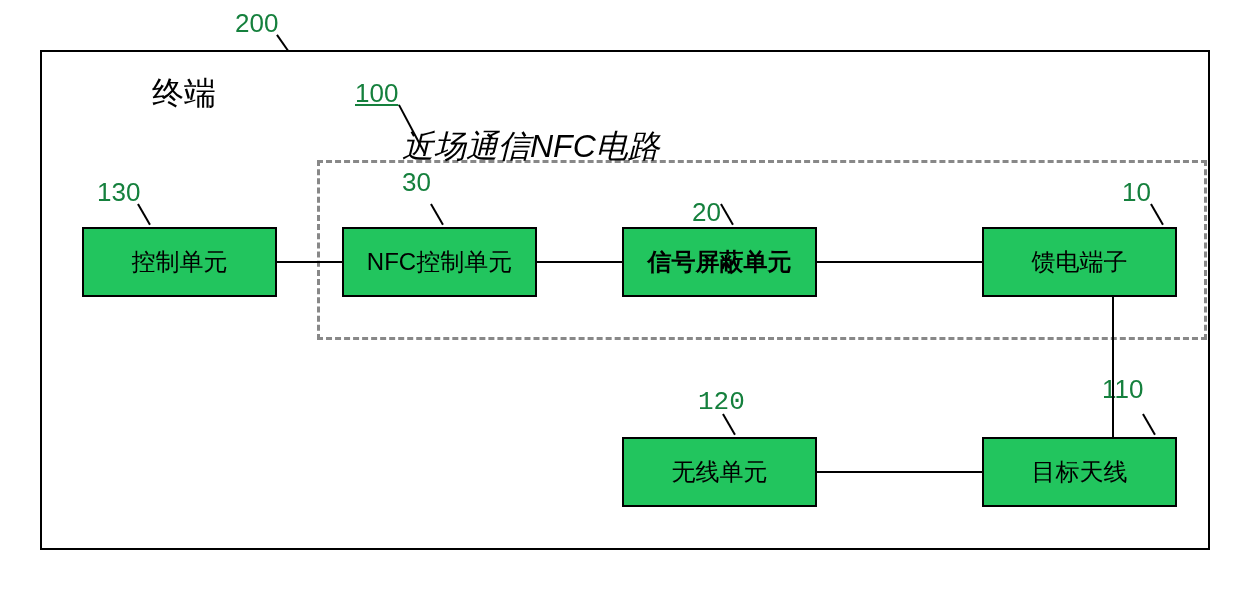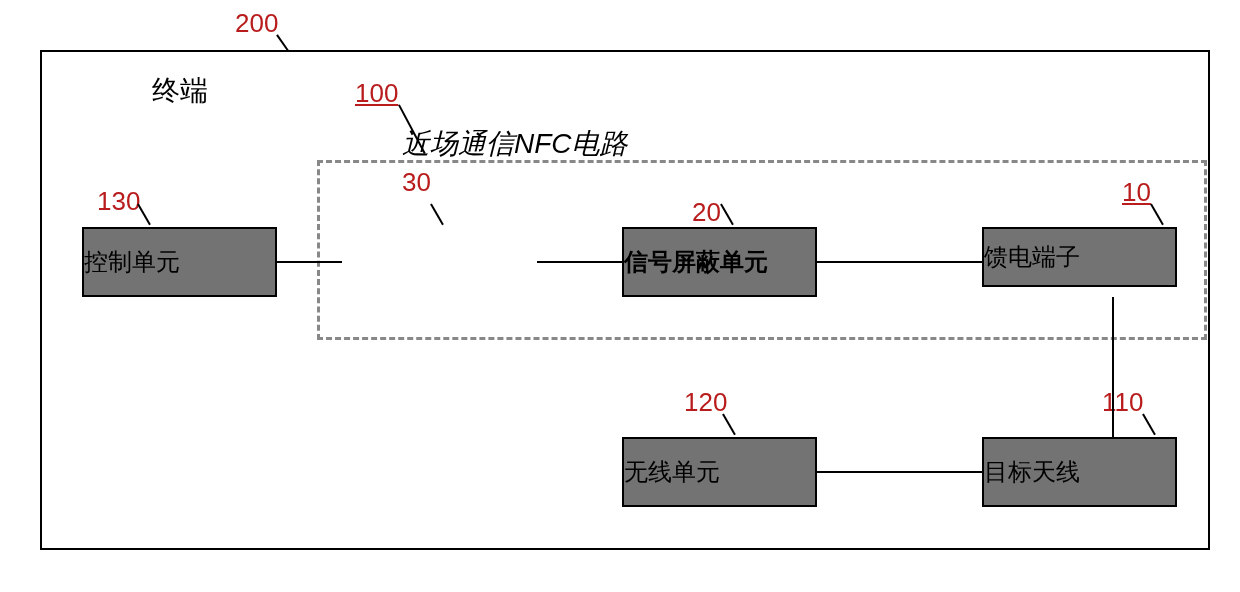--- a/index.html
+++ b/index.html
@@ -26,35 +26,36 @@
       position: absolute;
       left: 275px;
       top: 108px;
       width: 890px;
       height: 180px;
       border: 3px dashed #888;
     }
     .block {
       position: absolute;
       border: 2px solid #000;
-      background: #737373;
+      background: #22c55e;
       display: flex;
       align-items: center;
+      justify-content: center;
       font-size: 24px;
       text-align: center;
     }
     .label {
       position: absolute;
-      font-size: 28px;
+      font-size: 32px;
       color: #000;
     }
     .ref-label {
       position: absolute;
       font-size: 26px;
-      color: #b91c1c;
+      color: #15803d;
     }
     .connector-h {
       position: absolute;
       height: 2px;
       background: #000;
     }
     .connector-v {
       position: absolute;
       width: 2px;
       background: #000;
@@ -74,44 +75,47 @@
   <div class="label" style="left:110px; top:20px;">终端</div>
 
   <div class="dashed-container"></div>
 
   <div class="label" style="left:360px; top:73px;font-style:italic;">近场通信NFC电路</div>
 
   <div class="block" style="left:40px; top:175px; width:195px; height:70px;">
     <span>控制单元</span>
   </div>
 
+  <div class="block" style="left:300px; top:175px; width:195px; height:70px;">
+    <span>NFC控制单元</span>
+  </div>
 
   <div class="block" style="left:580px; top:175px; width:195px; height:70px;font-weight:bold;">
     <span>信号屏蔽单元</span>
   </div>
 
-  <div class="block" style="left:940px; top:175px; width:195px; height:60px;">
+  <div class="block" style="left:940px; top:175px; width:195px; height:70px;">
     <span>馈电端子</span>
   </div>
 
   <div class="block" style="left:940px; top:385px; width:195px; height:70px;">
     <span>目标天线</span>
   </div>
 
   <div class="block" style="left:580px; top:385px; width:195px; height:70px;">
     <span>无线单元</span>
   </div>
 
-  <div class="ref-label" style="left:55px; top:134px;">130</div>
+  <div class="ref-label" style="left:55px; top:125px;">130</div>
   <div class="ref-label" style="left:360px; top:115px;">30</div>
   <div class="ref-label" style="left:650px; top:125px;margin-top:20px;">20</div>
-  <div class="ref-label" style="left:1080px; top:125px;text-decoration:underline;">10</div>
+  <div class="ref-label" style="left:1080px; top:125px;">10</div>
 
-  <div class="ref-label" style="left:642px; top:335px;">120</div>
-  <div class="ref-label" style="left:1060px; top:335px;">110</div>
+  <div class="ref-label" style="left:656px; top:335px;font-family:Liberation Mono, monospace;">120</div>
+  <div class="ref-label" style="left:1060px; top:322px;">110</div>
 
   <div class="leader-line" style="left:95px; top:152px; height:24px; transform: rotate(-30deg);"></div>
   <div class="leader-line" style="left:388px; top:152px; height:24px; transform: rotate(-30deg);"></div>
   <div class="leader-line" style="left:678px; top:152px; height:24px; transform: rotate(-30deg);"></div>
   <div class="leader-line" style="left:1108px; top:152px; height:24px; transform: rotate(-30deg);"></div>
 
   <div class="leader-line" style="left:680px; top:362px; height:24px; transform: rotate(-30deg);"></div>
   <div class="leader-line" style="left:1100px; top:362px; height:24px; transform: rotate(-30deg);"></div>
 
   <div class="connector-h" style="left:235px; top:209px; width:65px;"></div>

